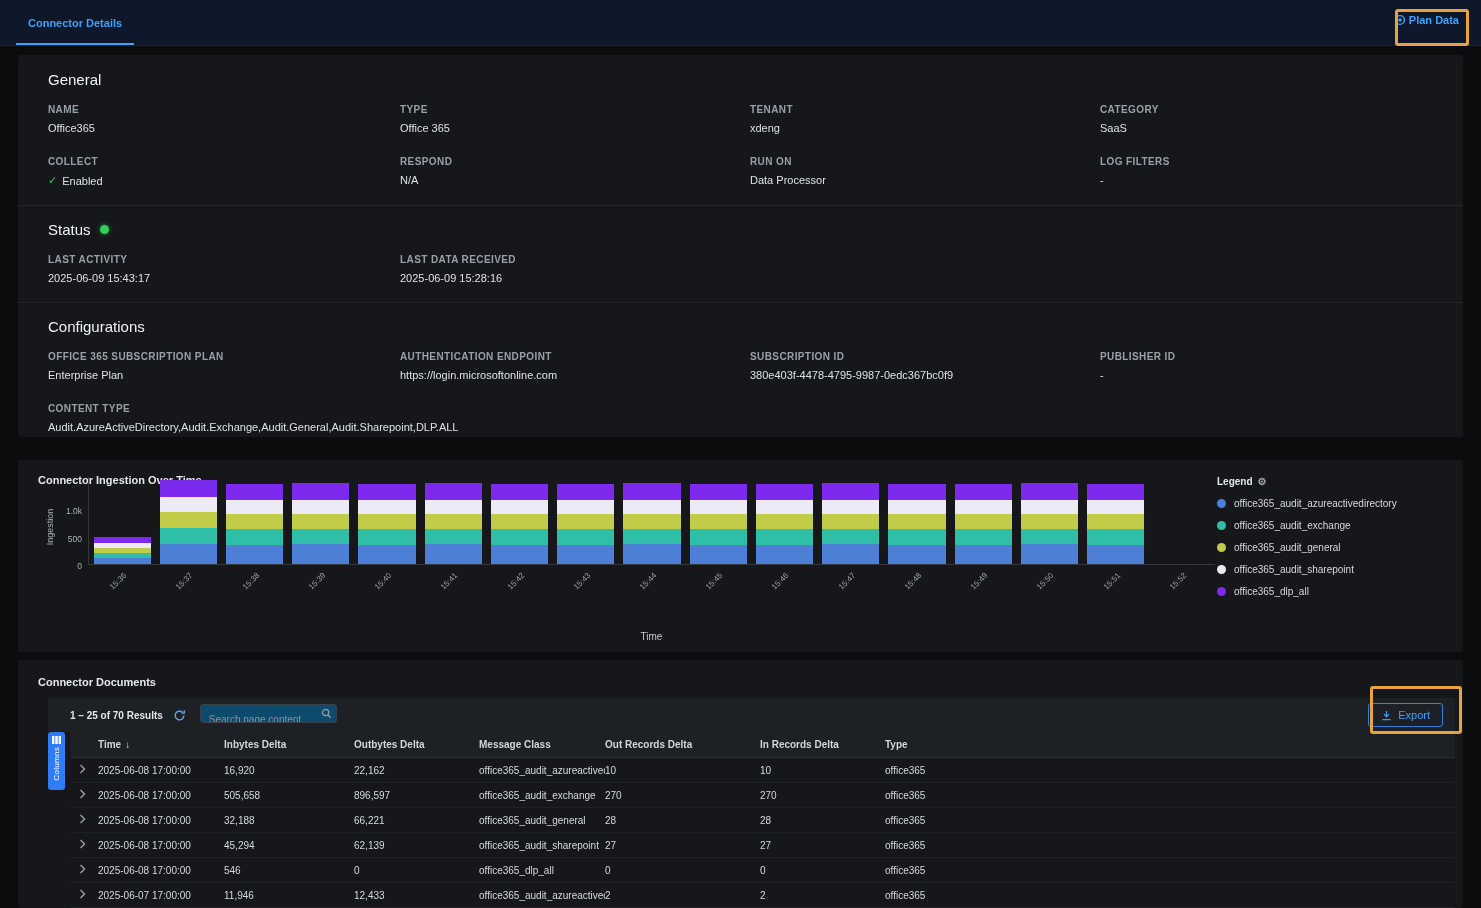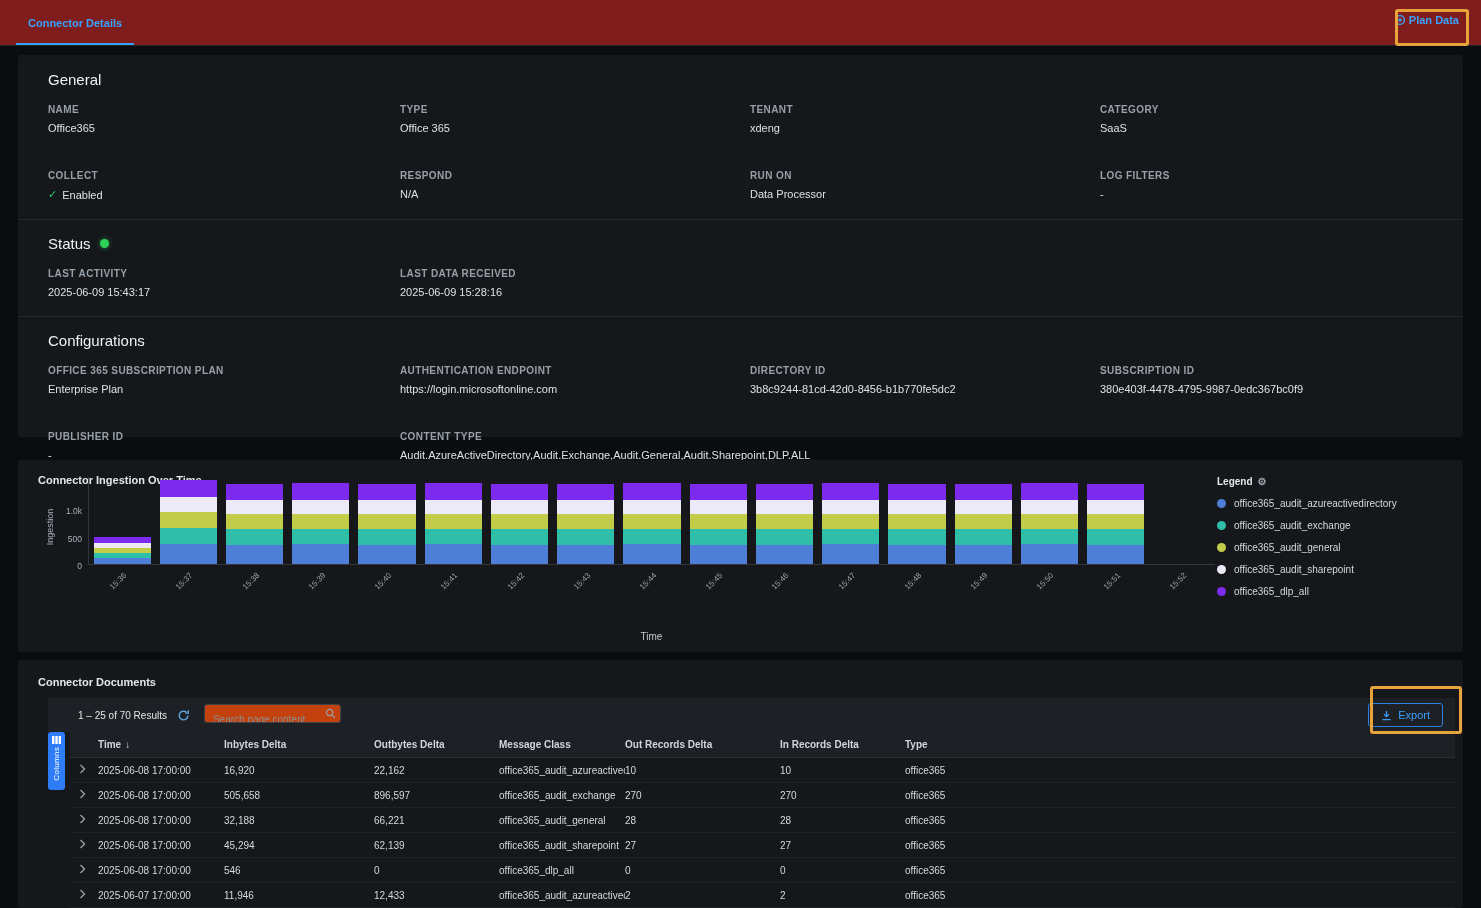--- a/index.html
+++ b/index.html
@@ -1,39 +1,39 @@
 <!DOCTYPE html>
 <html><head>
 <meta charset="utf-8">
 <style>
   * { margin:0; padding:0; box-sizing:border-box; }
   html,body { width:1481px; height:908px; background:#0b0c0e; font-family:"Liberation Sans", sans-serif; overflow:hidden; }
   #app { position:relative; width:1481px; height:908px; color:#dfe2e6; }
 
   
-  .tabbar { position:absolute; top:0; left:0; right:0; height:46px; border-bottom:1px solid #1f2227; background:#7f1d1d; }
+  .tabbar { position:absolute; top:0; left:0; right:0; height:46px; border-bottom:1px solid #1f2227; background:#0f172a; }
   .tab { position:absolute; left:16px; top:0; height:100%; display:flex; align-items:center; padding:0 12px; color:#39a3ff; font-size:11px; font-weight:bold; cursor:pointer; }
   .tab-underline { position:absolute; left:0; right:0; bottom:0; height:2px; background:#39a3ff; }
   .viewdata { position:absolute; right:22px; top:14px; display:flex; align-items:center; gap:3px; color:#39a3ff; font-size:11px; font-weight:600; background:none; border:none; cursor:pointer; font-family:inherit; }
 
   
   .hl { position:absolute; border:3px solid #e8a33b; border-radius:3px; pointer-events:none; z-index:9; }
   .hl-viewdata { top:9px; right:12px; width:74px; height:37px; }
   .hl-export { top:686px; right:19px; width:92px; height:48px; }
 
   
   .panel { position:absolute; left:18px; right:18px; background:#15171b; border-radius:3px; }
   .details { top:55px; height:382px; padding-top:16px; }
   .chart   { top:460px; height:192px; }
   .docs    { top:660px; bottom:0; }
 
   
   .sec-title { font-size:15px; font-weight:500; color:#eef1f3; padding:0 30px; display:flex; align-items:center; gap:9px; }
   .dot { width:9px; height:9px; border-radius:50%; background:#2ed158; box-shadow:0 0 5px rgba(46,209,88,.55); display:inline-block; }
-  .fgrid { display:grid; grid-template-columns:352px 350px 350px 1fr; row-gap:36px; padding:0 30px; margin-top:16px; }
+  .fgrid { display:grid; grid-template-columns:352px 350px 350px 1fr; row-gap:22px; padding:0 30px; margin-top:16px; }
   .flabel { font-size:10px; font-weight:bold; color:#97a0a9; letter-spacing:.4px; margin-bottom:7px; }
   .fvalue { font-size:11px; color:#dde1e5; display:flex; align-items:center; }
   .check { color:#2bc96a; margin-right:5px; font-size:11px; }
   .span2 { grid-column:span 2; }
   .divider { height:1px; background:#24272c; margin:18px 0 15px; }
 
   
   .chart-title { position:absolute; left:20px; top:14px; font-size:11px; font-weight:bold; color:#e3e7ea; }
   .ylabel { position:absolute; left:14px; top:62px; transform:rotate(-90deg); font-size:9px; color:#a9b1b9; }
   .ytick { position:absolute; left:32px; width:32px; text-align:right; font-size:8.5px; color:#a9b1b9; }
@@ -46,35 +46,35 @@
   .legend { position:absolute; right:20px; top:16px; width:226px; }
   .legend-title { font-size:10px; font-weight:bold; color:#e3e7ea; display:flex; align-items:center; gap:5px; }
   .gear { font-size:10px; color:#9aa2ab; cursor:pointer; }
   .litem { display:flex; align-items:center; gap:8px; margin-top:11px; cursor:pointer; }
   .ldot { width:9px; height:9px; border-radius:50%; flex:none; }
   .llabel { font-size:10px; color:#d5d8dc; }
 
   
   .docs-title { position:absolute; left:20px; top:16px; font-size:11px; font-weight:bold; color:#e3e7ea; }
   .toolbar { position:absolute; left:30px; right:8px; top:38px; height:34px; background:#1d2025; display:flex; align-items:center; padding:0 12px 0 22px; }
-  .results { font-size:10px; font-weight:400; color:#e2e5e9;margin-left:8px; }
+  .results { font-size:10px; font-weight:700; color:#e2e5e9; }
   .refresh { background:none; border:none; margin-left:10px; cursor:pointer; display:flex; align-items:center; }
   .searchwrap { position:relative; margin-left:14px; }
-  .searchwrap input { width:137px; height:19px; background:#c2410c; border:1px solid #3c4148; border-radius:3px; color:#cfd4d9; font-size:10px; padding:12px 22px 0 8px; font-family:inherit; }
+  .searchwrap input { width:137px; height:19px; background:#0c4a6e; border:1px solid #3c4148; border-radius:3px; color:#cfd4d9; font-size:10px; padding:12px 22px 0 8px; font-family:inherit; }
   .searchwrap input::placeholder { color:#8a9099; }
   .searchwrap svg { position:absolute; right:5px; top:4px; }
   .export { margin-left:auto; height:24px; display:flex; align-items:center; gap:6px; padding:0 12px; background:transparent; border:1px solid #2f80e0; border-radius:3px; color:#3ba1ff; font-size:11px; cursor:pointer; font-family:inherit; }
   .columns-btn { position:absolute; left:30px; top:72px; width:17px; height:58px; background:#2e7df6; border-radius:3px; display:flex; flex-direction:column; align-items:center; padding-top:4px; gap:3px; z-index:3; cursor:pointer; }
   .columns-label { writing-mode:vertical-rl; transform:rotate(180deg); font-size:8px; color:#fff; letter-spacing:.3px; }
   .doc-table { position:absolute; left:52px; right:8px; top:72px; bottom:0; overflow:hidden; }
   .thead { display:flex; align-items:center; height:26px; background:#1d2025; border-bottom:1px solid #2a2e34; font-size:10px; font-weight:bold; color:#d2d6db; }
   .trow { display:flex; align-items:center; height:25px; border-bottom:1px solid #1e2126; font-size:10px; color:#d5d9dd; cursor:pointer; }
   .cell { overflow:hidden; white-space:nowrap; padding-right:8px; flex:none; }
   .c0 { width:28px; padding-left:9px; }
-  .c1 { width:126px; } .c2 { width:150px; } .c3 { width:125px; } .c4 { width:126px; }
+  .c1 { width:126px; } .c2 { width:130px; } .c3 { width:125px; } .c4 { width:126px; }
   .c5 { width:124px; } .c6 { width:125px;margin-left:31px; } .c7 { flex:1; }
   .sort { margin-left:4px; color:#cfd3d8; font-size:10px; }
 </style>
 </head>
 <body>
 
 <div id="app">
 
   <header class="tabbar">
     <div class="tab">
@@ -168,26 +168,20 @@
         <div class="field">
           <div class="flabel">OFFICE 365 SUBSCRIPTION PLAN</div>
           <div class="fvalue">
             <span>Enterprise Plan</span>
           </div>
         </div>
         <div class="field">
           <div class="flabel">AUTHENTICATION ENDPOINT</div>
           <div class="fvalue">
             <span>https://login.microsoftonline.com</span>
-          </div>
-        </div>
-        <div class="field">
-          <div class="flabel">DIRECTORY ID</div>
-          <div class="fvalue">
-            <span>3b8c9244-81cd-42d0-8456-b1b770fe5dc2</span>
           </div>
         </div>
         <div class="field">
           <div class="flabel">SUBSCRIPTION ID</div>
           <div class="fvalue">
             <span>380e403f-4478-4795-9987-0edc367bc0f9</span>
           </div>
         </div>
         <div class="field">
           <div class="flabel">PUBLISHER ID</div>

